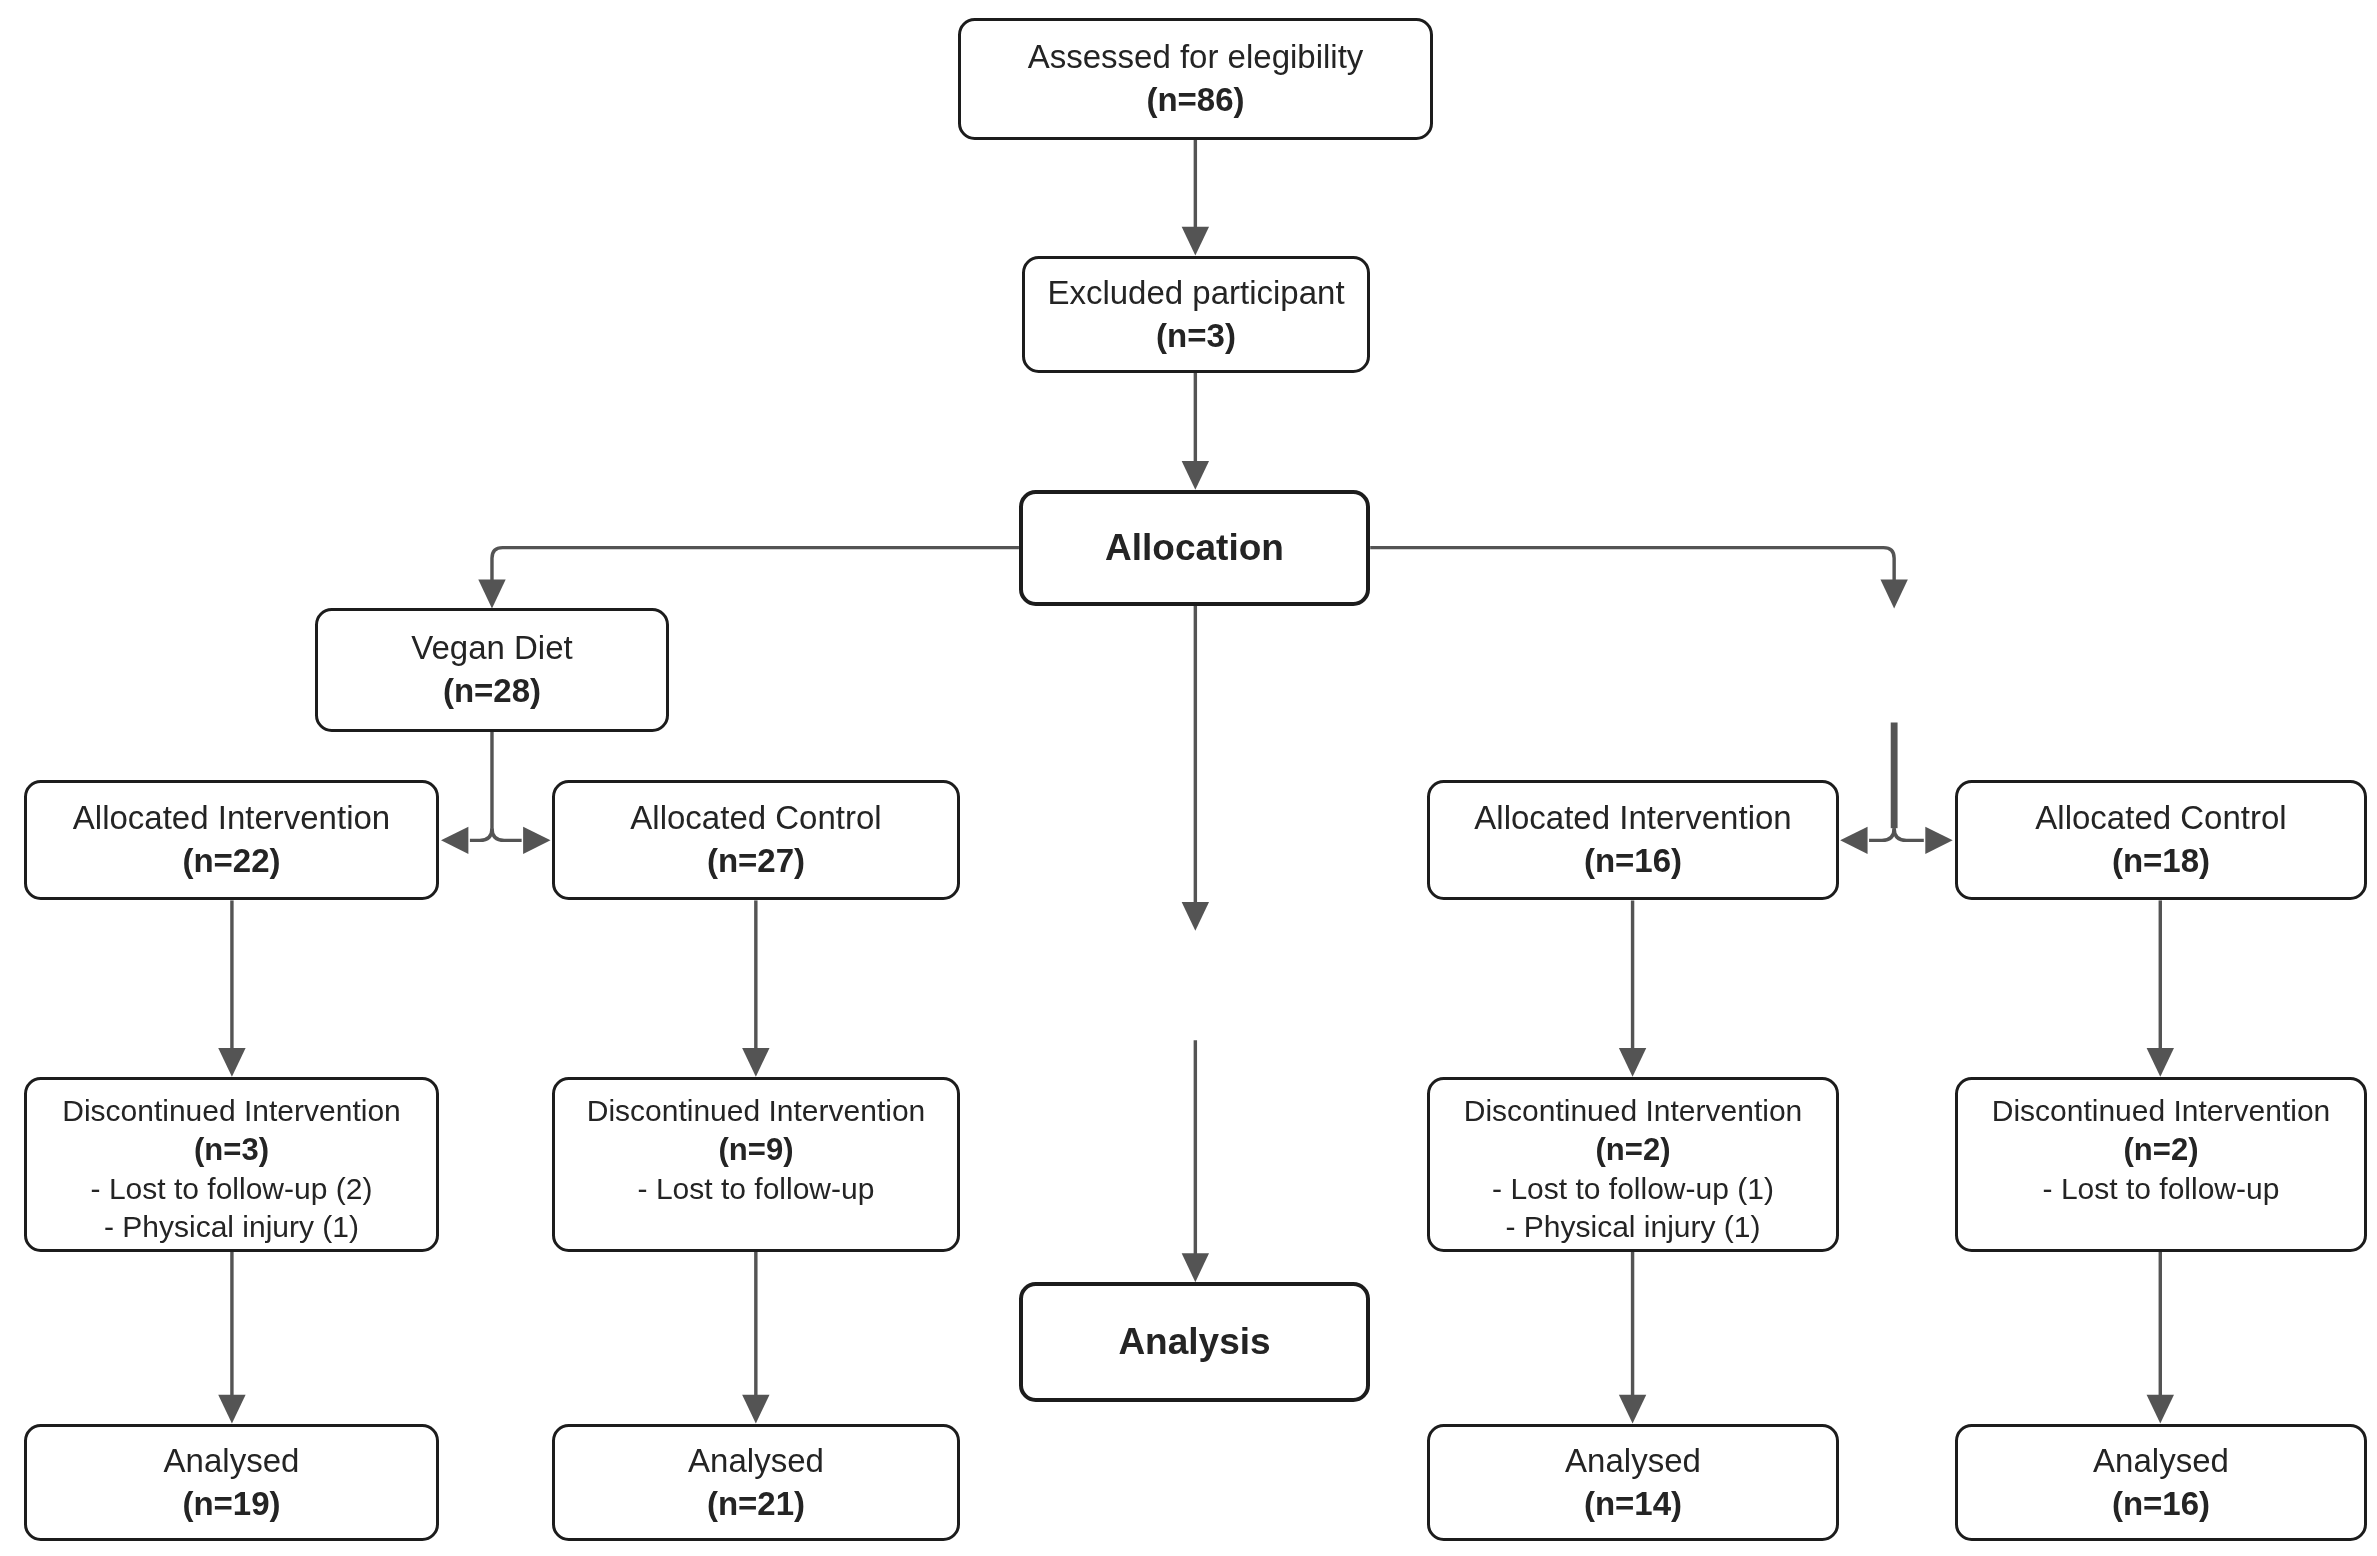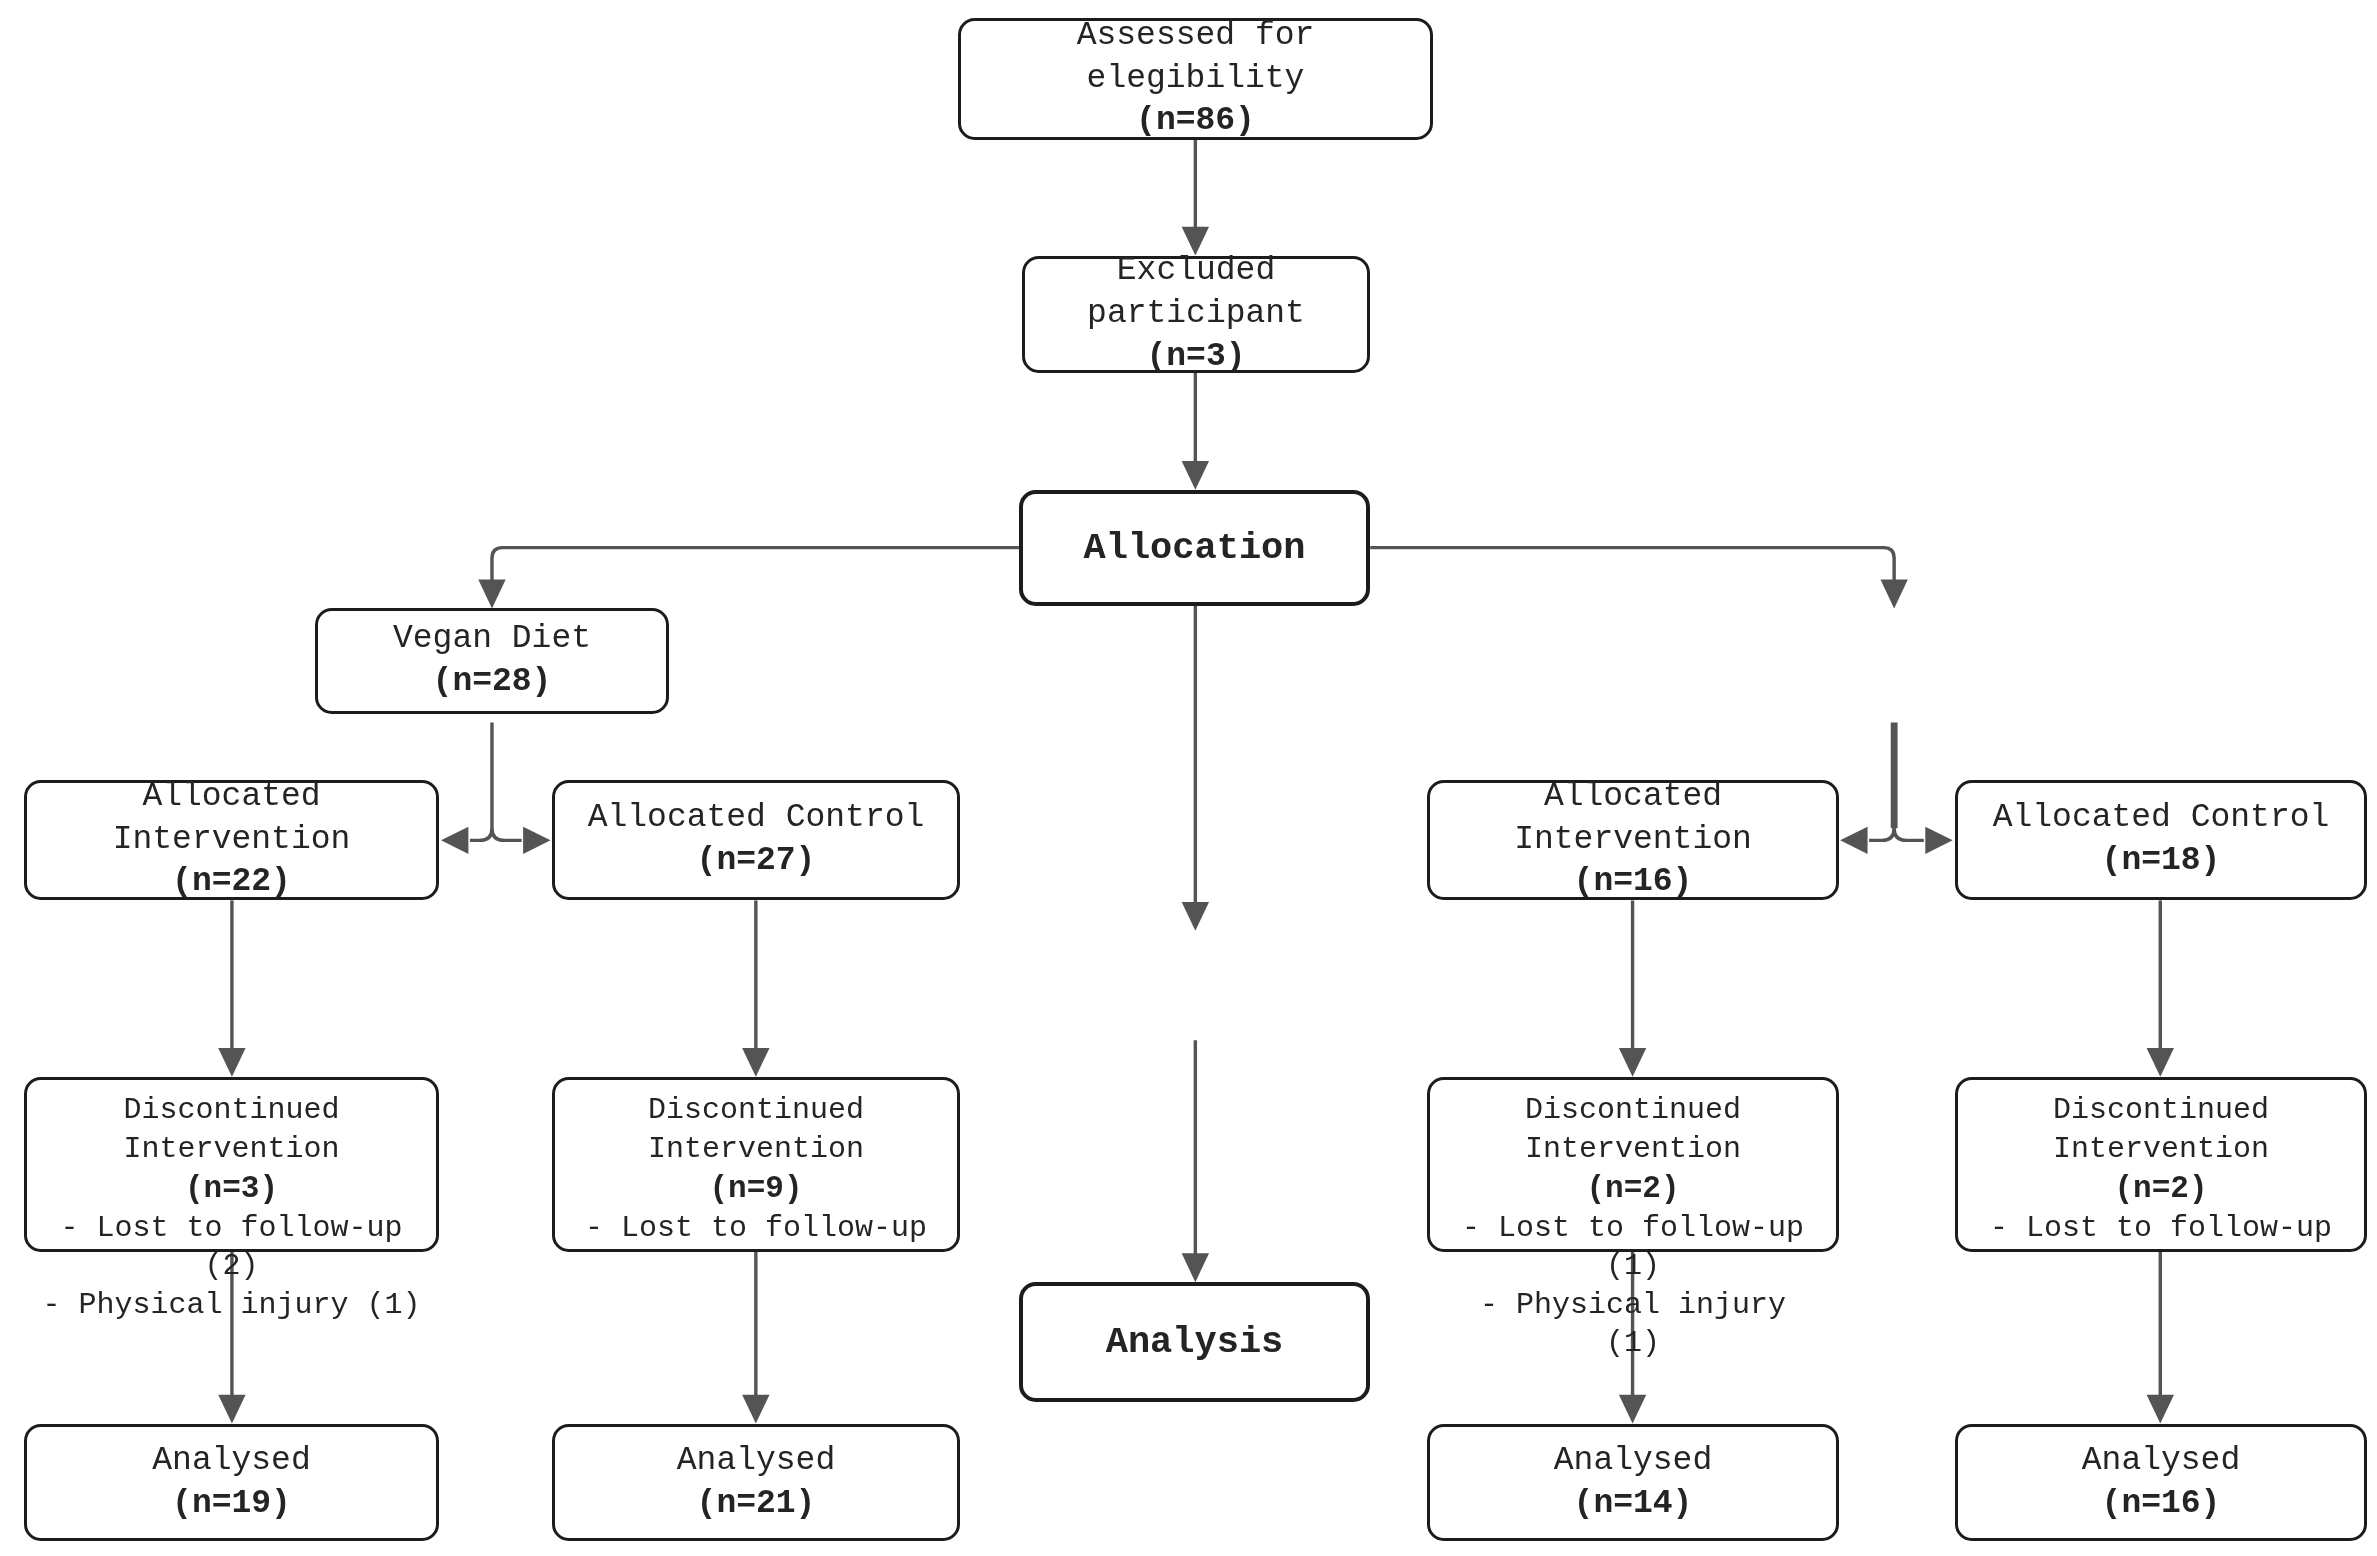--- a/index.html
+++ b/index.html
@@ -5,21 +5,21 @@
   html, body {
     margin: 0;
     padding: 0;
     background: #ffffff;
   }
   #canvas {
     position: relative;
     width: 2377px;
     height: 1556px;
     background: #ffffff;
-    font-family: Liberation Mono, monospace;
+    font-family: Liberation Sans, sans-serif;
     overflow: hidden;
   }
   #connectors {
     position: absolute;
     left: 0;
     top: 0;
     width: 2377px;
     height: 1556px;
   }
   .box {
@@ -178,21 +178,21 @@
 
   <div class="box" style="left:1022px; top:256px; width:348px; height:117px;">
     <div class="label">Excluded participant</div>
     <div class="n">(n=3)</div>
   </div>
 
   <div class="box milestone" style="left:1019px; top:490px; width:351px; height:116px;">
     <div class="label">Allocation</div>
   </div>
 
-  <div class="box" style="left:315px; top:608px; width:354px; height:106px;">
+  <div class="box" style="left:315px; top:608px; width:354px; height:124px;">
     <div class="label">Vegan Diet</div>
     <div class="n">(n=28)</div>
   </div>
 
   <div class="box" style="left:24px; top:780px; width:415px; height:120px;">
     <div class="label">Allocated Intervention</div>
     <div class="n">(n=22)</div>
   </div>
   <div class="box" style="left:552px; top:780px; width:408px; height:120px;">
     <div class="label">Allocated Control</div>

